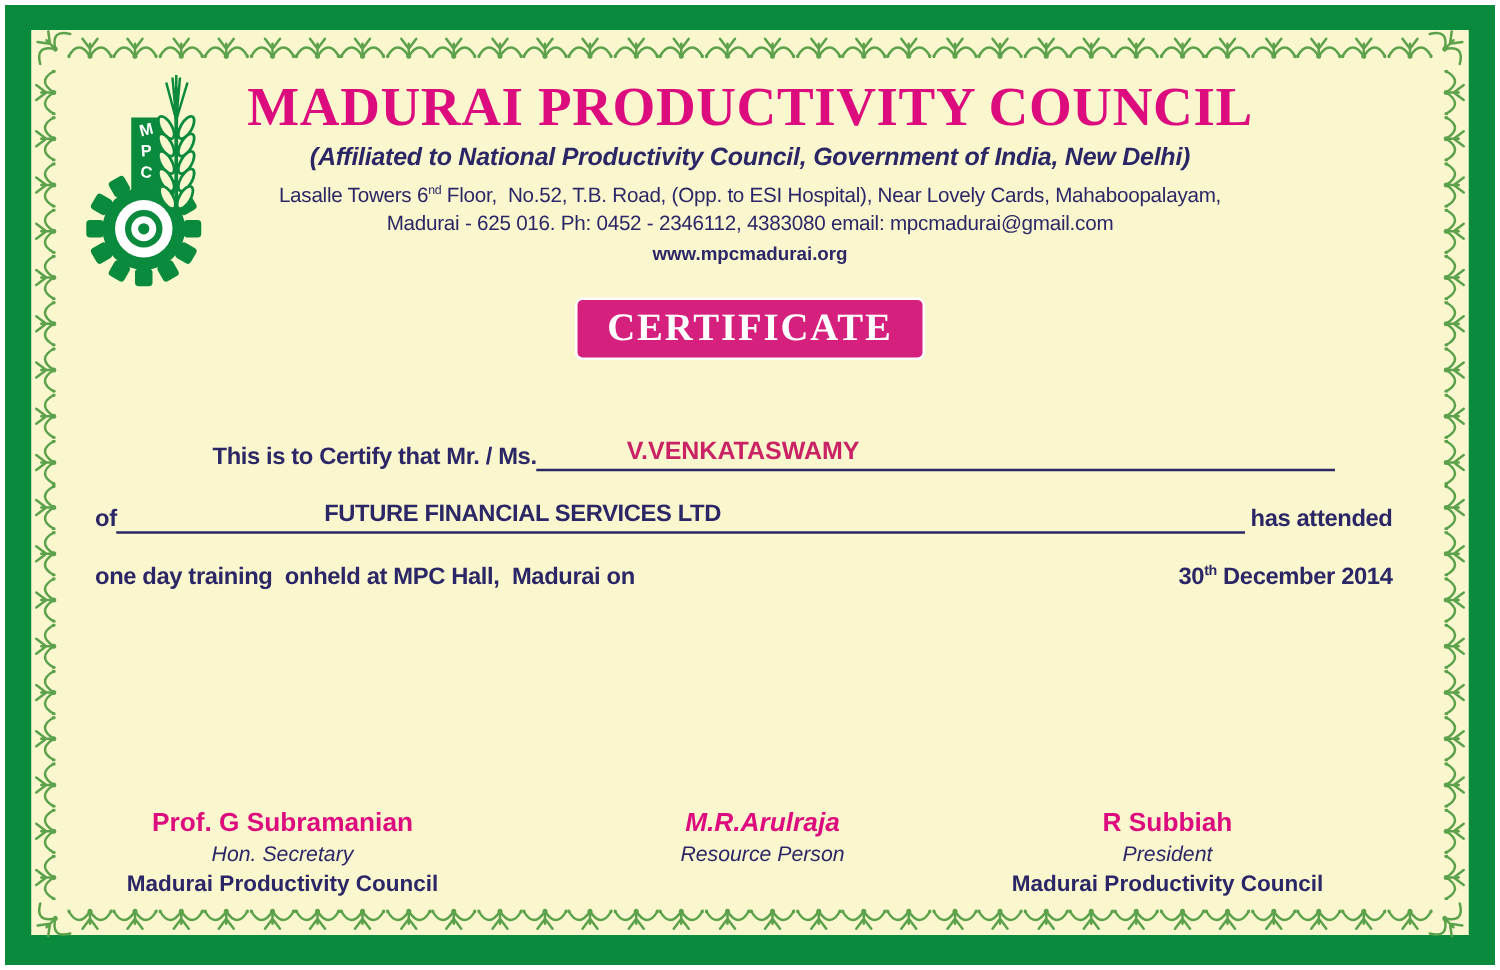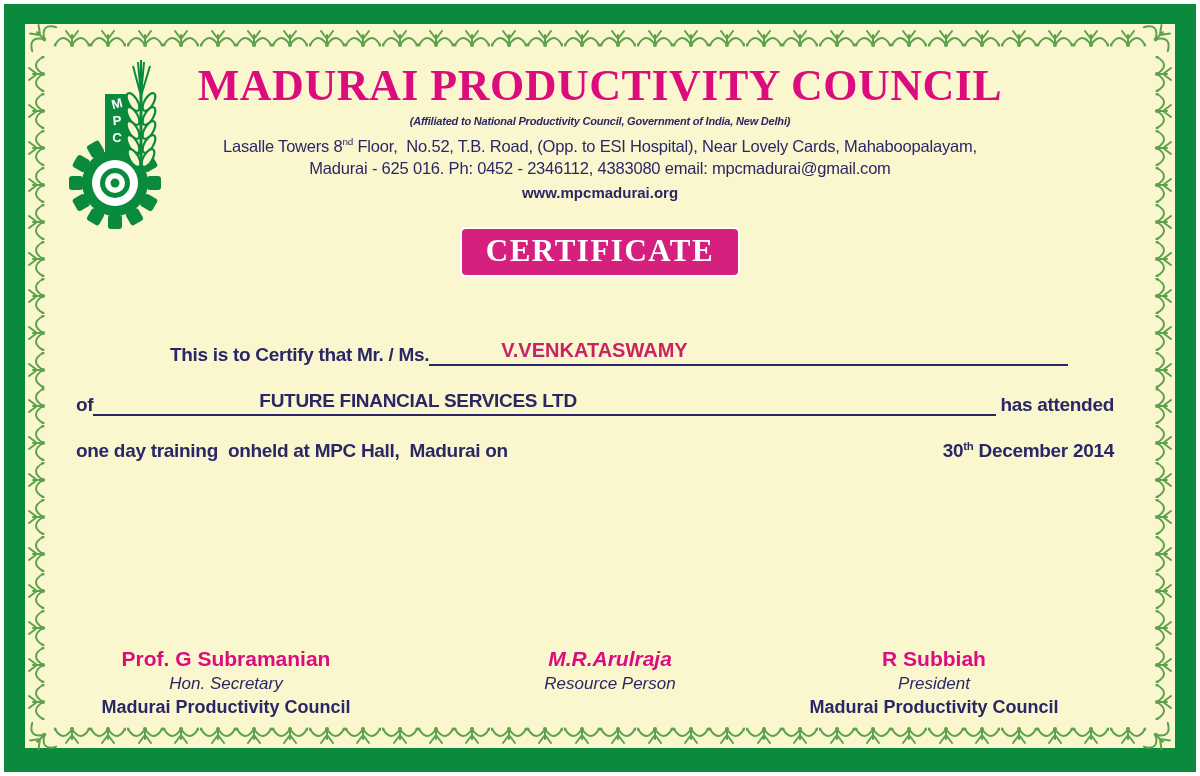--- a/index.html
+++ b/index.html
@@ -34,21 +34,21 @@
   .logo{position:absolute;left:10px;top:0;}
   .logo .g{fill:var(--green);}
   .logo .w{fill:#fff;}
   .logo .ln{fill:none;stroke:var(--green);}
   .logo text{fill:#fff;font:700 13px "Liberation Sans",sans-serif;}
   .logo .husk{fill:var(--cream);stroke:var(--green);stroke-width:2.2;}
 
   .header{text-align:center;}
   .org-name{margin:8px 0 0 0;font-family:"Liberation Serif",serif;font-weight:700;
             font-size:44px;line-height:1;color:var(--magenta);letter-spacing:.5px;}
-  .affil{margin:7px 0 0 0;font-size:11px;font-weight:700;font-style:italic;
+  .affil{margin:7px 0 0 0;font-size:20px;font-weight:700;font-style:italic;
          color:var(--navy);letter-spacing:-.2px;}
   .addr{margin:8px 0 0 0;font-size:16.5px;color:var(--navy);line-height:1.32;letter-spacing:-.2px;}
   .addr + .addr{margin-top:1px;}
   .web{margin:4px 0 0 0;font-size:15px;font-weight:700;color:var(--navy);}
   .pre{white-space:pre;}
   sup{font-size:60%;}
 
   .banner-row{text-align:center;margin-top:26px;}
   .banner{display:inline-block;background:var(--banner);color:#fff;border:2.5px solid #fff;
           border-radius:6px;padding:4px 24px 6px 24px;font-family:"Liberation Serif",serif;
@@ -825,21 +825,21 @@
         <ellipse class="husk" cx="61" cy="86" rx="4.5" ry="10" transform="rotate(-30 61 86)"></ellipse>
         <ellipse class="husk" cx="77" cy="86" rx="4.5" ry="10" transform="rotate(30 77 86)"></ellipse>
         <ellipse class="husk" cx="62" cy="100" rx="4.5" ry="10" transform="rotate(-30 62 100)"></ellipse>
         <ellipse class="husk" cx="76" cy="100" rx="4.5" ry="10" transform="rotate(30 76 100)"></ellipse>
       </g>
     </svg>
 
     <div class="header">
       <h1 class="org-name">MADURAI PRODUCTIVITY COUNCIL</h1>
       <p class="affil">(Affiliated to National Productivity Council, Government of India, New Delhi)</p>
-      <p class="addr"><span class="pre">Lasalle Towers 8</span><sup>nd</sup><span class="pre"> Floor,  No.52, T.B. Road, (Opp. to ESI Hospital), Near Lovely Cards, Mahaboopalayam,</span></p>
+      <p class="addr"><span class="pre">Lasalle Towers 6</span><sup>nd</sup><span class="pre"> Floor,  No.52, T.B. Road, (Opp. to ESI Hospital), Near Lovely Cards, Mahaboopalayam,</span></p>
       <p class="addr">Madurai - 625 016. Ph: 0452 - 2346112, 4383080 email: mpcmadurai@gmail.com</p>
       <p class="web">www.mpcmadurai.org</p>
     </div>
 
     <div class="banner-row">
       <div class="banner">CERTIFICATE</div>
     </div>
 
     <div class="bodytext">
       <div class="bline l1">

